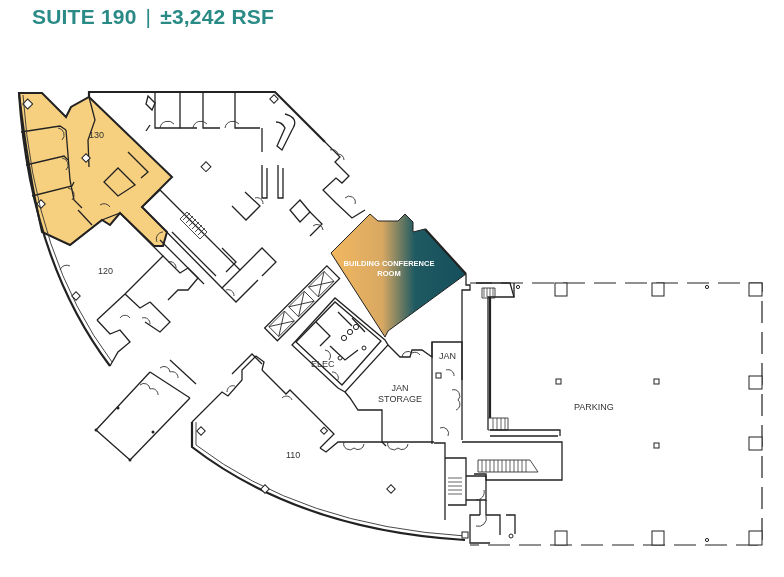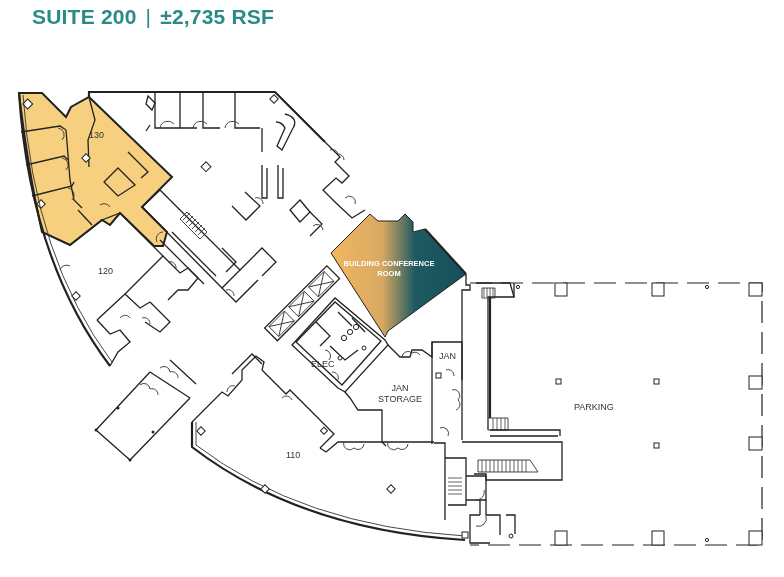--- a/index.html
+++ b/index.html
@@ -13,21 +13,21 @@
   .wall2 { fill:none; stroke:#222; stroke-width:1.3; }
   .thin { fill:none; stroke:#333; stroke-width:0.9; }
   .door { fill:none; stroke:#333; stroke-width:0.9; }
   .dash { fill:none; stroke:#222; stroke-width:1.2; stroke-dasharray:22 9; }
   .col { fill:#fff; stroke:#222; stroke-width:1; }
 </style>
 </head>
 <body>
 
 <div class="title">
-  <span>SUITE 200</span><span class="sep">|</span><span>±2,735 RSF</span>
+  <span>SUITE 190</span><span class="sep">|</span><span>±3,242 RSF</span>
 </div>
 
 <svg class="plan" width="784" height="577" viewBox="0 0 784 577">
   <defs>
     <linearGradient id="confGrad" x1="0" y1="0" x2="1" y2="0">
       <stop offset="0" stop-color="#f2b860"></stop>
       <stop offset="0.38" stop-color="#d8a862"></stop>
       <stop offset="0.62" stop-color="#1f5a62"></stop>
       <stop offset="1" stop-color="#154f5c"></stop>
     </linearGradient>

